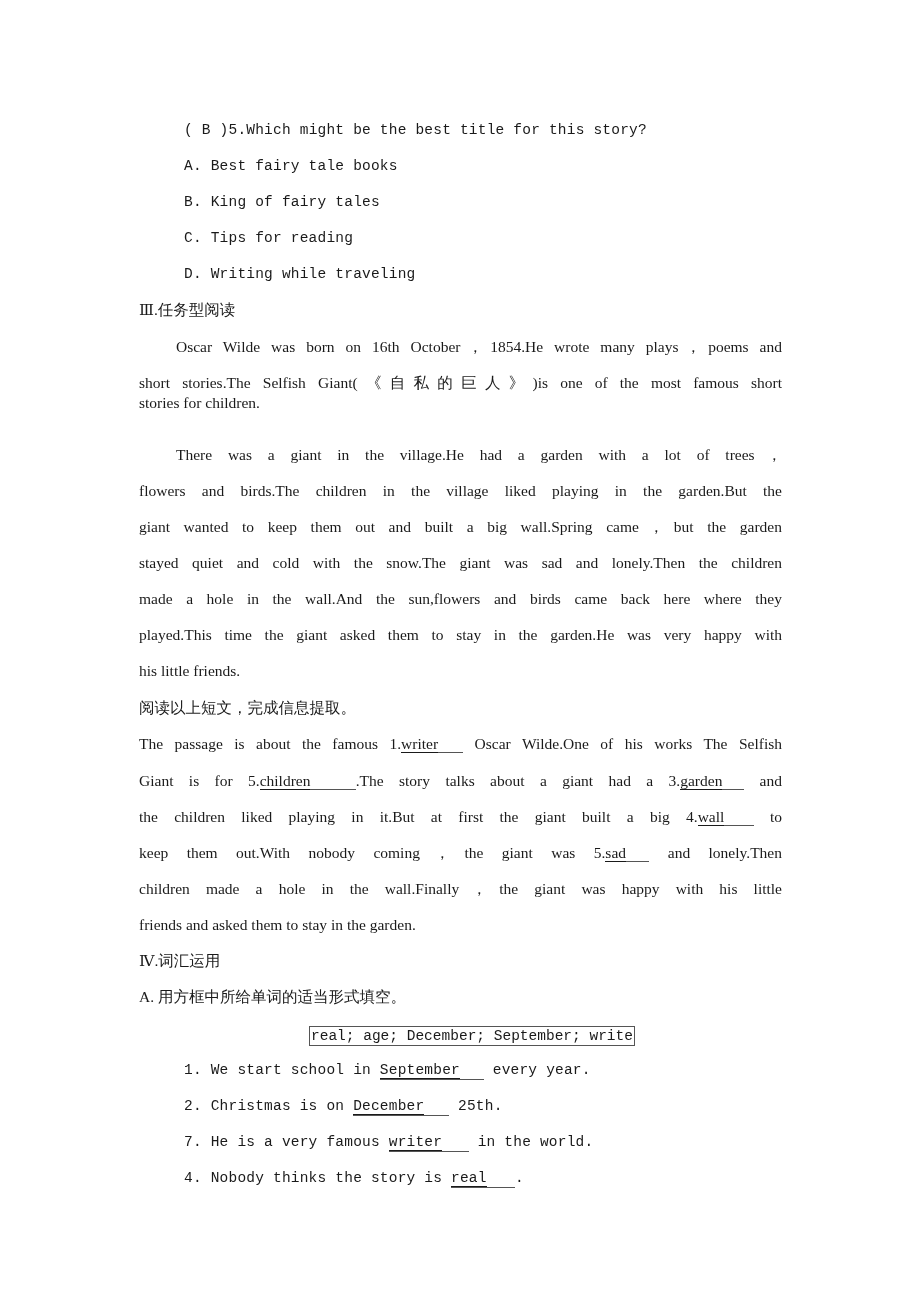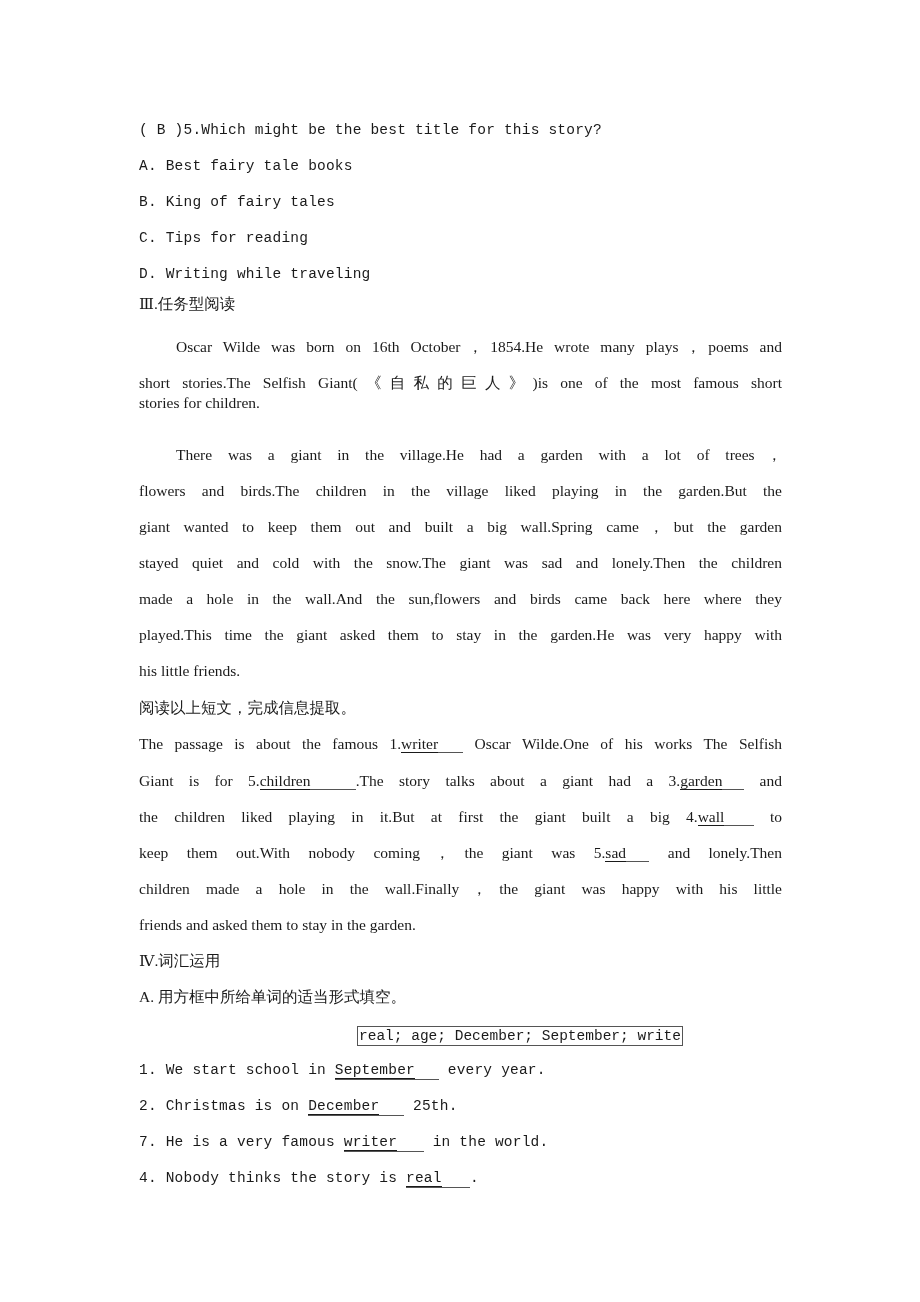--- a/index.html
+++ b/index.html
@@ -7,51 +7,50 @@
       width: 920px; height: 1302px; position: relative; overflow: hidden;
       color: #1a1a1a;
       font-family: "DejaVu Sans Mono", "Liberation Mono", monospace;
     }
     .page { position: absolute; left: 139px; top: 0; width: 643px; }
     .line {
       position: absolute; left: 0; white-space: nowrap;
       font-size: 14.5px; line-height: 20px; height: 20px;
     }
     .serif { font-family: "Liberation Serif", "DejaVu Serif", serif; font-size: 15.5px; }
-    .mono { font-family: "Liberation Mono", "DejaVu Sans Mono", monospace; font-size: 14.5px; letter-spacing: 0.2px; }
+    .mono { font-family: "Liberation Mono", "DejaVu Sans Mono", monospace; font-size: 14.5px; letter-spacing: 0.2px; margin-left: 45px; }
     .justify { width: 643px; text-align: justify; text-align-last: justify; }
     .indent { padding-left: 37px; box-sizing: border-box; }
     .it { }
     .blank {
       display: inline-block; border-bottom: 1px solid #555; text-align: left;
       line-height: 17px;
     }
     .blank span { border-bottom: 1px solid #1a1a1a; }
     .wordbox {
       position: absolute; left: 170px; top: 1026px;
       border: 1px solid #555; padding: 0 1px;
       font-family: "Liberation Mono", "DejaVu Sans Mono", monospace; font-size: 14.5px; line-height: 18px;
       white-space: nowrap;
-      margin-left: 48px;
     }
   </style>
 </head>
 <body>
 
 <div class="page">
 
   <div class="line mono" style="top:120px">
     <span>(  B  )</span><span>5.Which might be the best title for this story?</span>
   </div>
   <div class="line mono" style="top:156px">A. Best fairy tale books</div>
   <div class="line mono" style="top:192px">B. King of fairy tales</div>
   <div class="line mono" style="top:228px">C. Tips for reading</div>
   <div class="line mono" style="top:264px">D. Writing while traveling</div>
 
-  <div class="line serif" style="top:294px">Ⅲ.任务型阅读</div>
+  <div class="line serif" style="top:300px">Ⅲ.任务型阅读</div>
 
   <div class="line serif justify indent" style="top:337px">Oscar Wilde was born on 16th October，1854.He wrote many plays，poems and</div>
   <div class="line serif justify" style="top:373px">
     <span>short stories.</span><span class="it">The Selfish Giant</span><span>(《自私的巨人》)is one of the most famous short</span>
   </div>
   <div class="line serif" style="top:393px">stories for children.</div>
 
   <div class="line serif justify indent" style="top:445px">There was a giant in the village.He had a garden with a lot of trees，</div>
   <div class="line serif justify" style="top:481px">flowers and birds.The children in the village liked playing in the garden.But the</div>
   <div class="line serif justify" style="top:517px">giant wanted to keep them out and built a big wall.Spring came，but the garden</div>

